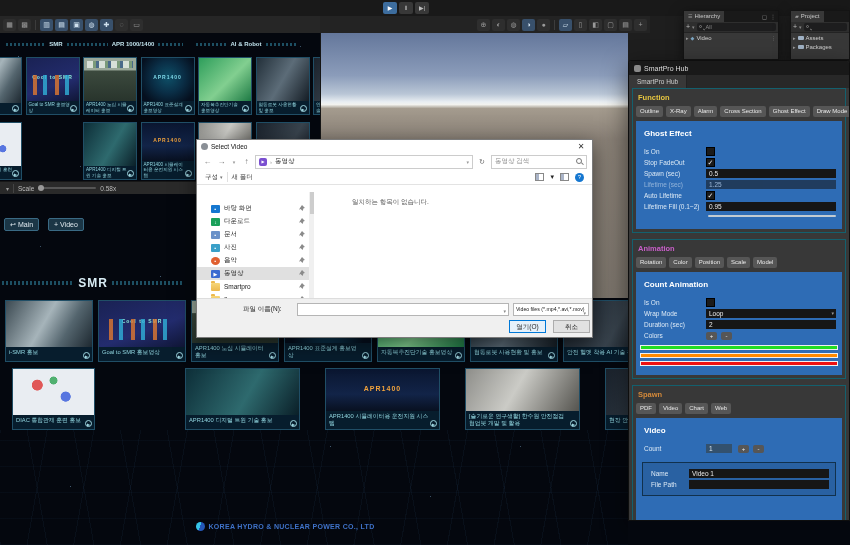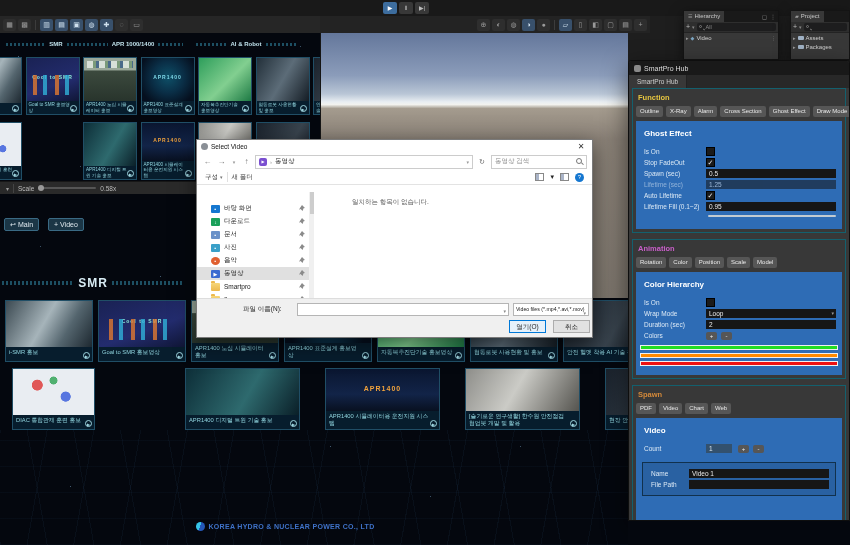--- a/index.html
+++ b/index.html
@@ -494,21 +494,21 @@
         <div class="sp-sec">
           <div class="sp-h" style="color: rgb(201, 95, 201);">Animation</div>
           <div class="sp-btnrow">
             <span class="spbtn">Rotation</span>
             <span class="spbtn">Color</span>
             <span class="spbtn">Position</span>
             <span class="spbtn">Scale</span>
             <span class="spbtn">Model</span>
           </div>
           <div class="bluepanel" style="min-height: 102px;">
-            <div class="bp-title">Color Hierarchy</div>
+            <div class="bp-title">Count Animation</div>
             <div class="sprow">
               <span class="splabel">Is On</span>
               <span class="spcheck"></span>
             </div>
             <div class="sprow">
               <span class="splabel">Wrap Mode</span>
               <span class="spfield">Loop<span class="dda">▾</span></span>
             </div>
             <div class="sprow">
               <span class="splabel">Duration (sec)</span>

